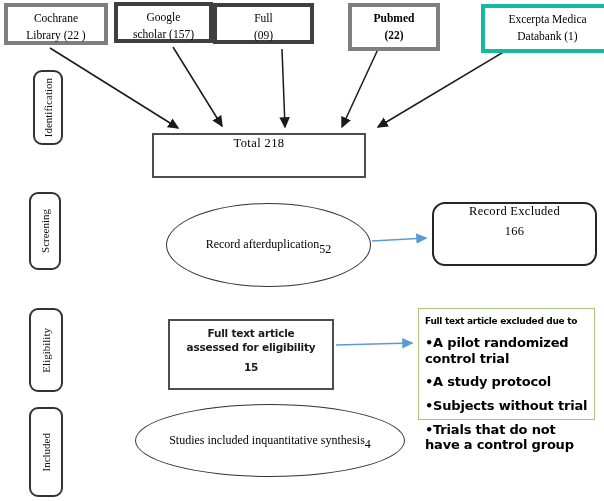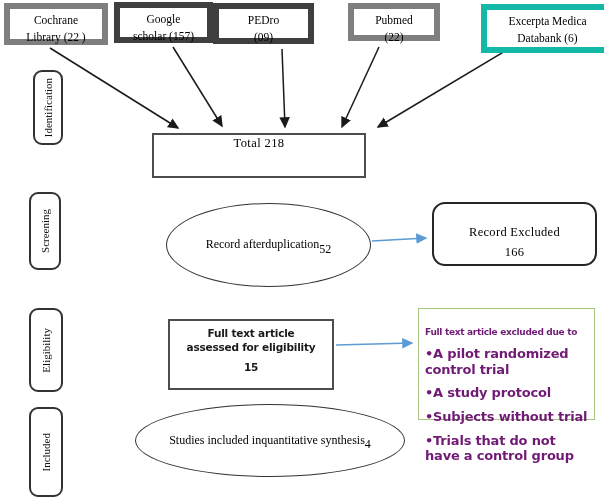--- a/index.html
+++ b/index.html
@@ -13,21 +13,21 @@
   .box{
     position:absolute;
     box-sizing:border-box;
     background:#ffffff;
     display:flex;flex-direction:column;
     align-items:center;justify-content:flex-start;
     text-align:center;
     z-index:2;
   }
   .src{
-    border:6px solid #14b8a6;
+    border:4px solid #14b8a6;
     font-size:11.5px;
     line-height:1.5;
     padding-top:3px;
   }
   .src.gray{border-color:#7f7f7f;}
   .src.dark{border-color:#3f3f3f;}
   .totalbox{
     left:152px;top:133px;width:214px;height:45px;
     border:2px solid #4d4d4d;
     font-size:12.5px;
@@ -61,44 +61,44 @@
     text-align:center;
     font-size:12px;line-height:1.15;
     z-index:2;
   }
   .ellipse .count{margin-top:9px;}
   .rexcluded{
     left:432px;top:202px;width:165px;height:64px;
     border:2px solid #262626;
     border-radius:13px;
     font-size:12.5px;
-    padding-top:21px;
+    padding-top:0;
     letter-spacing:.3px;
   }
   .rexcluded .count{margin-top:5px;}
   .assessed{
     left:168px;top:319px;width:166px;height:71px;
     border:2px solid #4d4d4d;
     font-family:"DejaVu Sans", sans-serif;
     font-weight:bold;
     font-size:10.5px;line-height:1.3;
     letter-spacing:-.2px;
     padding-top:6px;
     color:#1a1a1a;
   }
   .assessed .count{margin-top:7px;}
   .greenbox{
     left:418px;top:308px;width:177px;height:112px;
     border:1.5px solid #a8c481;
     align-items:flex-start;
     text-align:left;
-    padding:18px 6px;
+    padding:7px 6px;
     font-family:"DejaVu Sans", sans-serif;
     font-weight:bold;
-    color:#701a75;
+    color:#000000;
   }
   .greenbox .gtitle{
     font-size:9px;line-height:1.25;
     letter-spacing:-.3px;
   }
   .greenbox .bullet{
     font-size:13px;line-height:1.2;
     letter-spacing:-.2px;
     margin-top:8px;
   }
@@ -134,30 +134,30 @@
 
   <div class="box src gray" style="left:4px;top:3px;width:104px;height:42px;">
     <span>Cochrane</span>
     <span>Library (22 )</span>
   </div>
   <div class="box src dark" style="left:114px;top:2px;width:99px;height:41px;">
     <span>Google</span>
     <span>scholar (157)</span>
   </div>
   <div class="box src dark" style="left:213px;top:3px;width:101px;height:41px;">
-    <span>PEDro</span>
+    <span>Full</span>
     <span>(09)</span>
   </div>
-  <div class="box src gray" style="left:348px;top:3px;width:92px;height:38px;">
+  <div class="box src gray" style="left:348px;top:3px;width:92px;height:48px;font-weight:bold;">
     <span>Pubmed</span>
     <span>(22)</span>
   </div>
   <div class="box src" style="left:440px;top:4px;width:133px;height:49px;margin-left:41px;">
     <span>Excerpta Medica</span>
-    <span>Databank (6)</span>
+    <span>Databank (1)</span>
   </div>
 
   <div class="stage" style="left:33px;top:70px;width:30px;height:75px;">
     <span>Identification</span>
   </div>
   <div class="stage" style="left:29px;top:192px;width:32px;height:78px;">
     <span>Screening</span>
   </div>
   <div class="stage" style="left:29px;top:308px;width:34px;height:84px;">
     <span>Eligibility</span>

